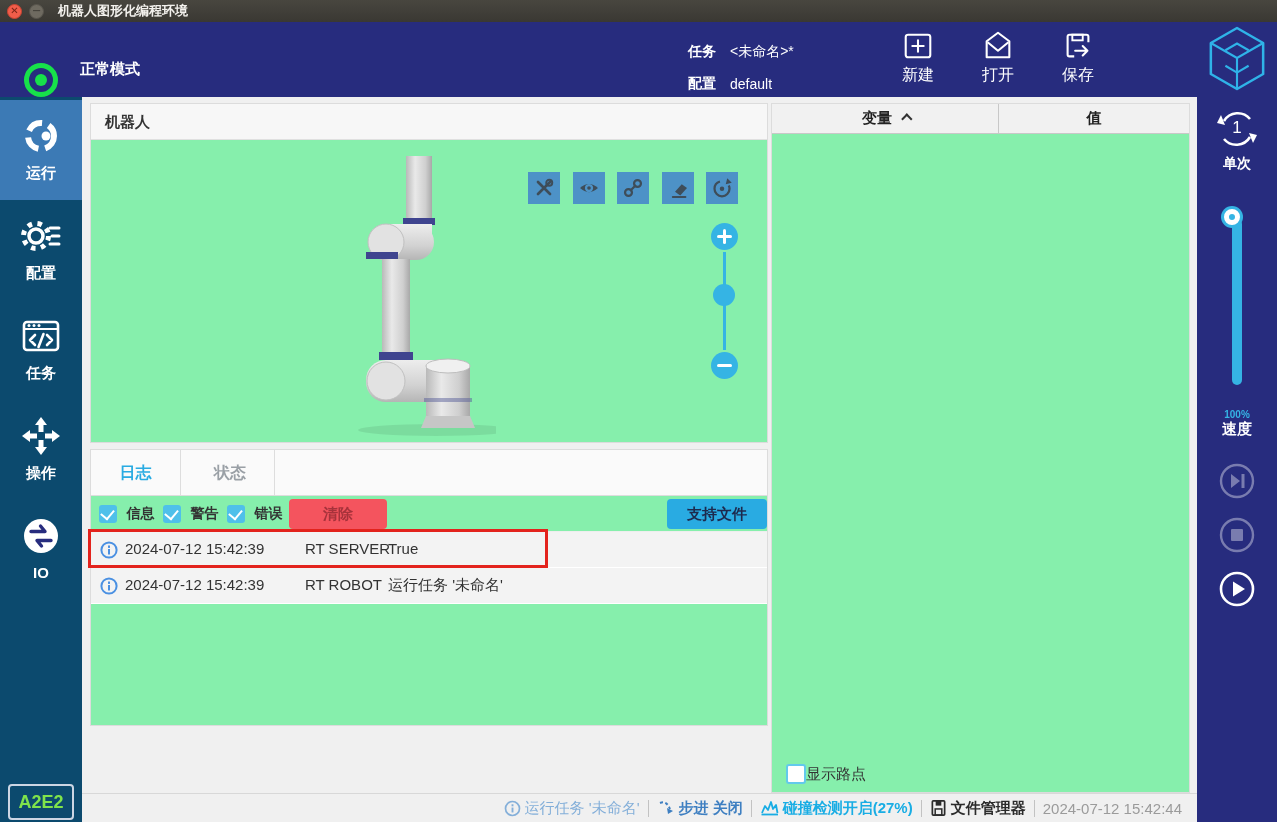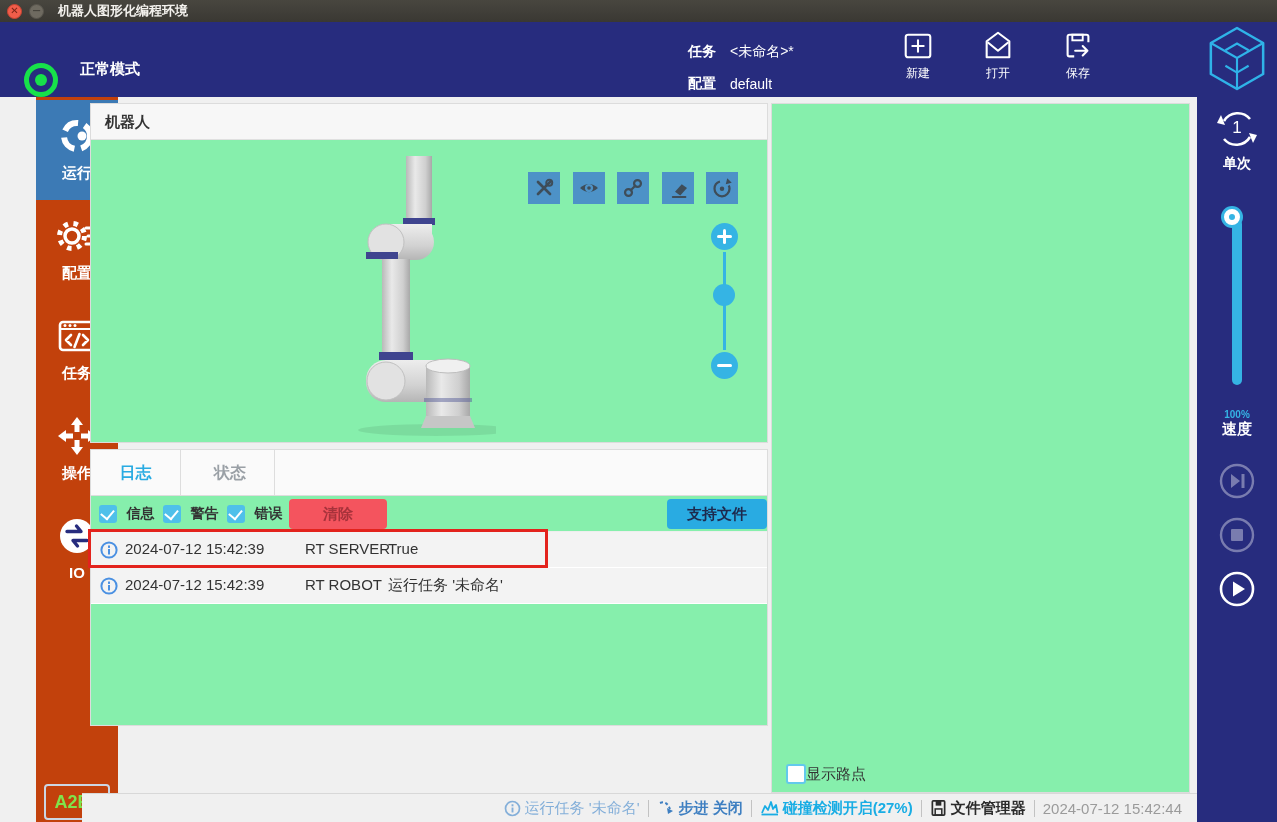--- a/index.html
+++ b/index.html
@@ -19,25 +19,25 @@
   .header{position:absolute;left:0;top:22px;width:1277px;height:75px;background:#272c7e;}
   .modering{position:absolute;left:24px;top:41px;width:34px;height:34px;border:5px solid #17e14a;border-radius:50%;}
   .modedot{position:absolute;left:6px;top:6px;width:12px;height:12px;background:#17e14a;border-radius:50%;}
   .modelabel{position:absolute;left:80px;top:30px;color:#fff;font-size:15px;font-weight:bold;line-height:34px;}
   .tc{position:absolute;left:688px;top:11px;color:#fff;font-size:14px;}
   .tc .row{display:flex;height:26px;align-items:center;margin-top:6px;}
   .tc .lbl{font-weight:bold;width:42px;}
   .hdr-btn{position:absolute;top:7px;width:64px;height:62px;display:flex;flex-direction:column;
     align-items:center;color:#fff;cursor:pointer;}
   .hdr-btn svg{width:34px;height:34px;}
-  .hdr-btn .blabel{font-size:12px;margin-top:2px;}
+  .hdr-btn .blabel{font-size:16px;margin-top:2px;}
   .logo{position:absolute;left:1206px;top:2px;width:62px;height:70px;}
 
   
-  .lsidebar{position:absolute;left:0;top:97px;width:82px;height:725px;background:#c2410c;margin-left:36px;}
+  .lsidebar{position:absolute;left:0;top:97px;width:82px;height:725px;background:#0c4a6e;}
   .nav-item{position:absolute;left:0;width:82px;height:100px;display:flex;flex-direction:column;
     align-items:center;padding-top:15px;cursor:pointer;}
   .nav-item.active{background:#3c7ab5;}
   .nav-item svg{width:42px;height:42px;}
   .nav-item .nlabel{color:#fff;font-size:15px;font-weight:bold;margin-top:7px;}
   .badge{position:absolute;left:8px;top:687px;width:66px;height:36px;border:2px solid #ccd6e4;
     border-radius:4px;color:#7fe34b;font-size:18px;font-weight:bold;display:flex;
     align-items:center;justify-content:center;}
 
   
@@ -320,20 +320,29 @@
         <span style="left:34px;">2024-07-12 15:42:39</span>
         <span style="left:214px;">RT ROBOT</span>
         <span style="left:297px;">运行任务 '未命名'</span>
       </div>
     </div>
   </div>
 
   <div class="annotation" style="left:88px;top:529px;width:460px;height:39px;"></div>
 
   <div class="panel" style="left:771px;top:103px;width:419px;height:690px;">
+    <div style="display:flex;">
+      <div class="vhcell" style="width:227px;border-right:1px solid #c8c8c8;">
+        <span>变量</span>
+        <span class="caret-up"></span>
+      </div>
+      <div class="vhcell" style="flex:1;">
+        <span>值</span>
+      </div>
+    </div>
     <div style="height:620px;"></div>
     <div style="position:absolute;left:14px;top:660px;display:flex;align-items:center;">
       <span class="wcheck"></span>
       <span style="font-size:15px;color:#333;">显示路点</span>
     </div>
   </div>
 
   <div class="statusbar">
     <span class="sb-item" style="color:#84afd9;">
       <svg width="17" height="17" viewBox="0 0 18 18">

